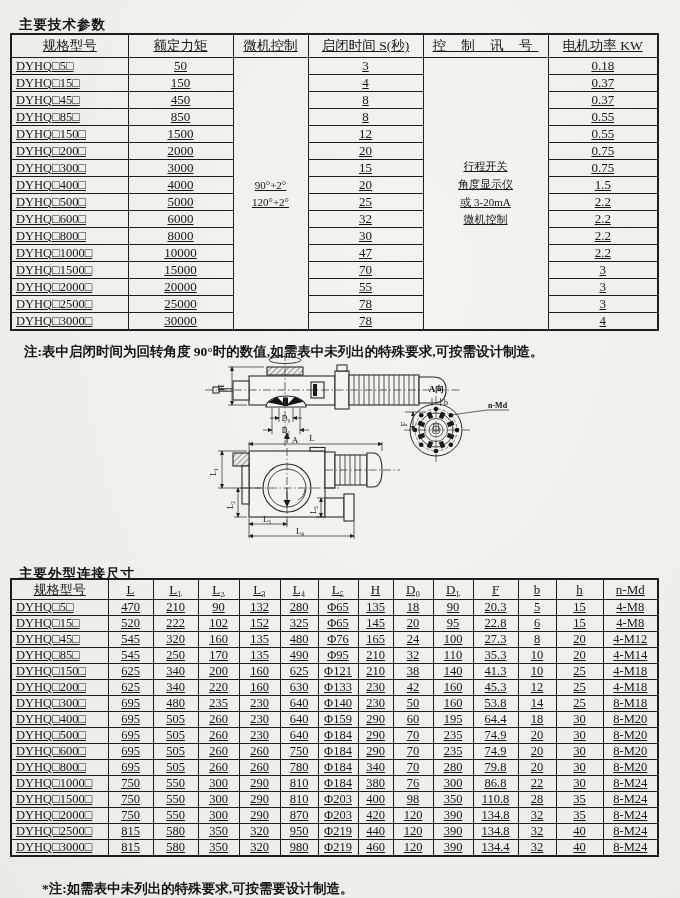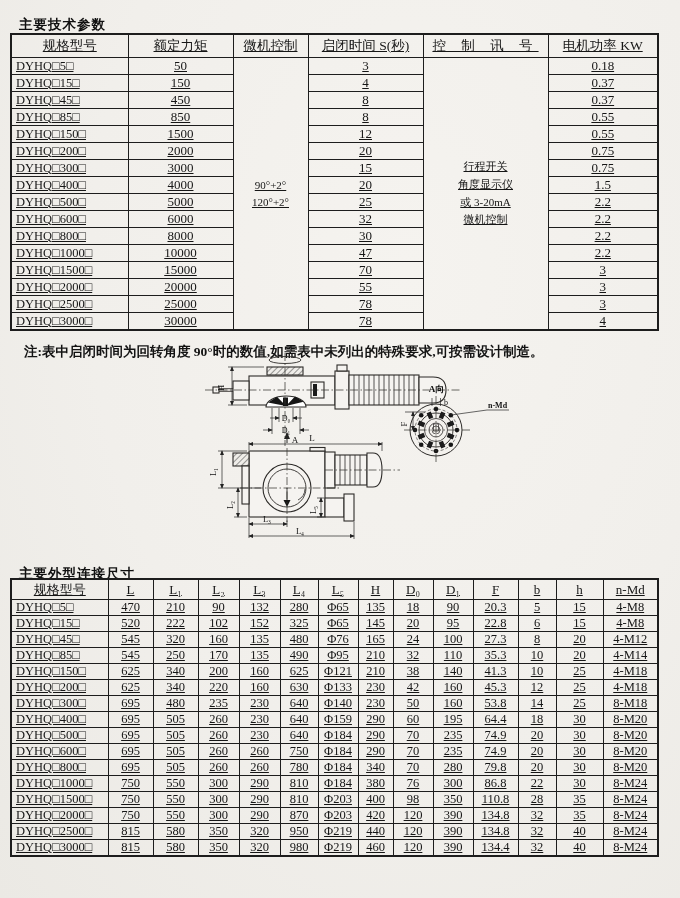--- a/index.html
+++ b/index.html
@@ -675,14 +675,15 @@
           <td>120</td>
           <td>390</td>
           <td>134.4</td>
           <td>32</td>
           <td>40</td>
           <td>8-M24</td>
         </tr>
       </tbody>
   </table>
 
+  <p class="note" id="note-dims">*注:如需表中未列出的特殊要求,可按需要设计制造。</p>
 
 </div>
 
 </body></html>

